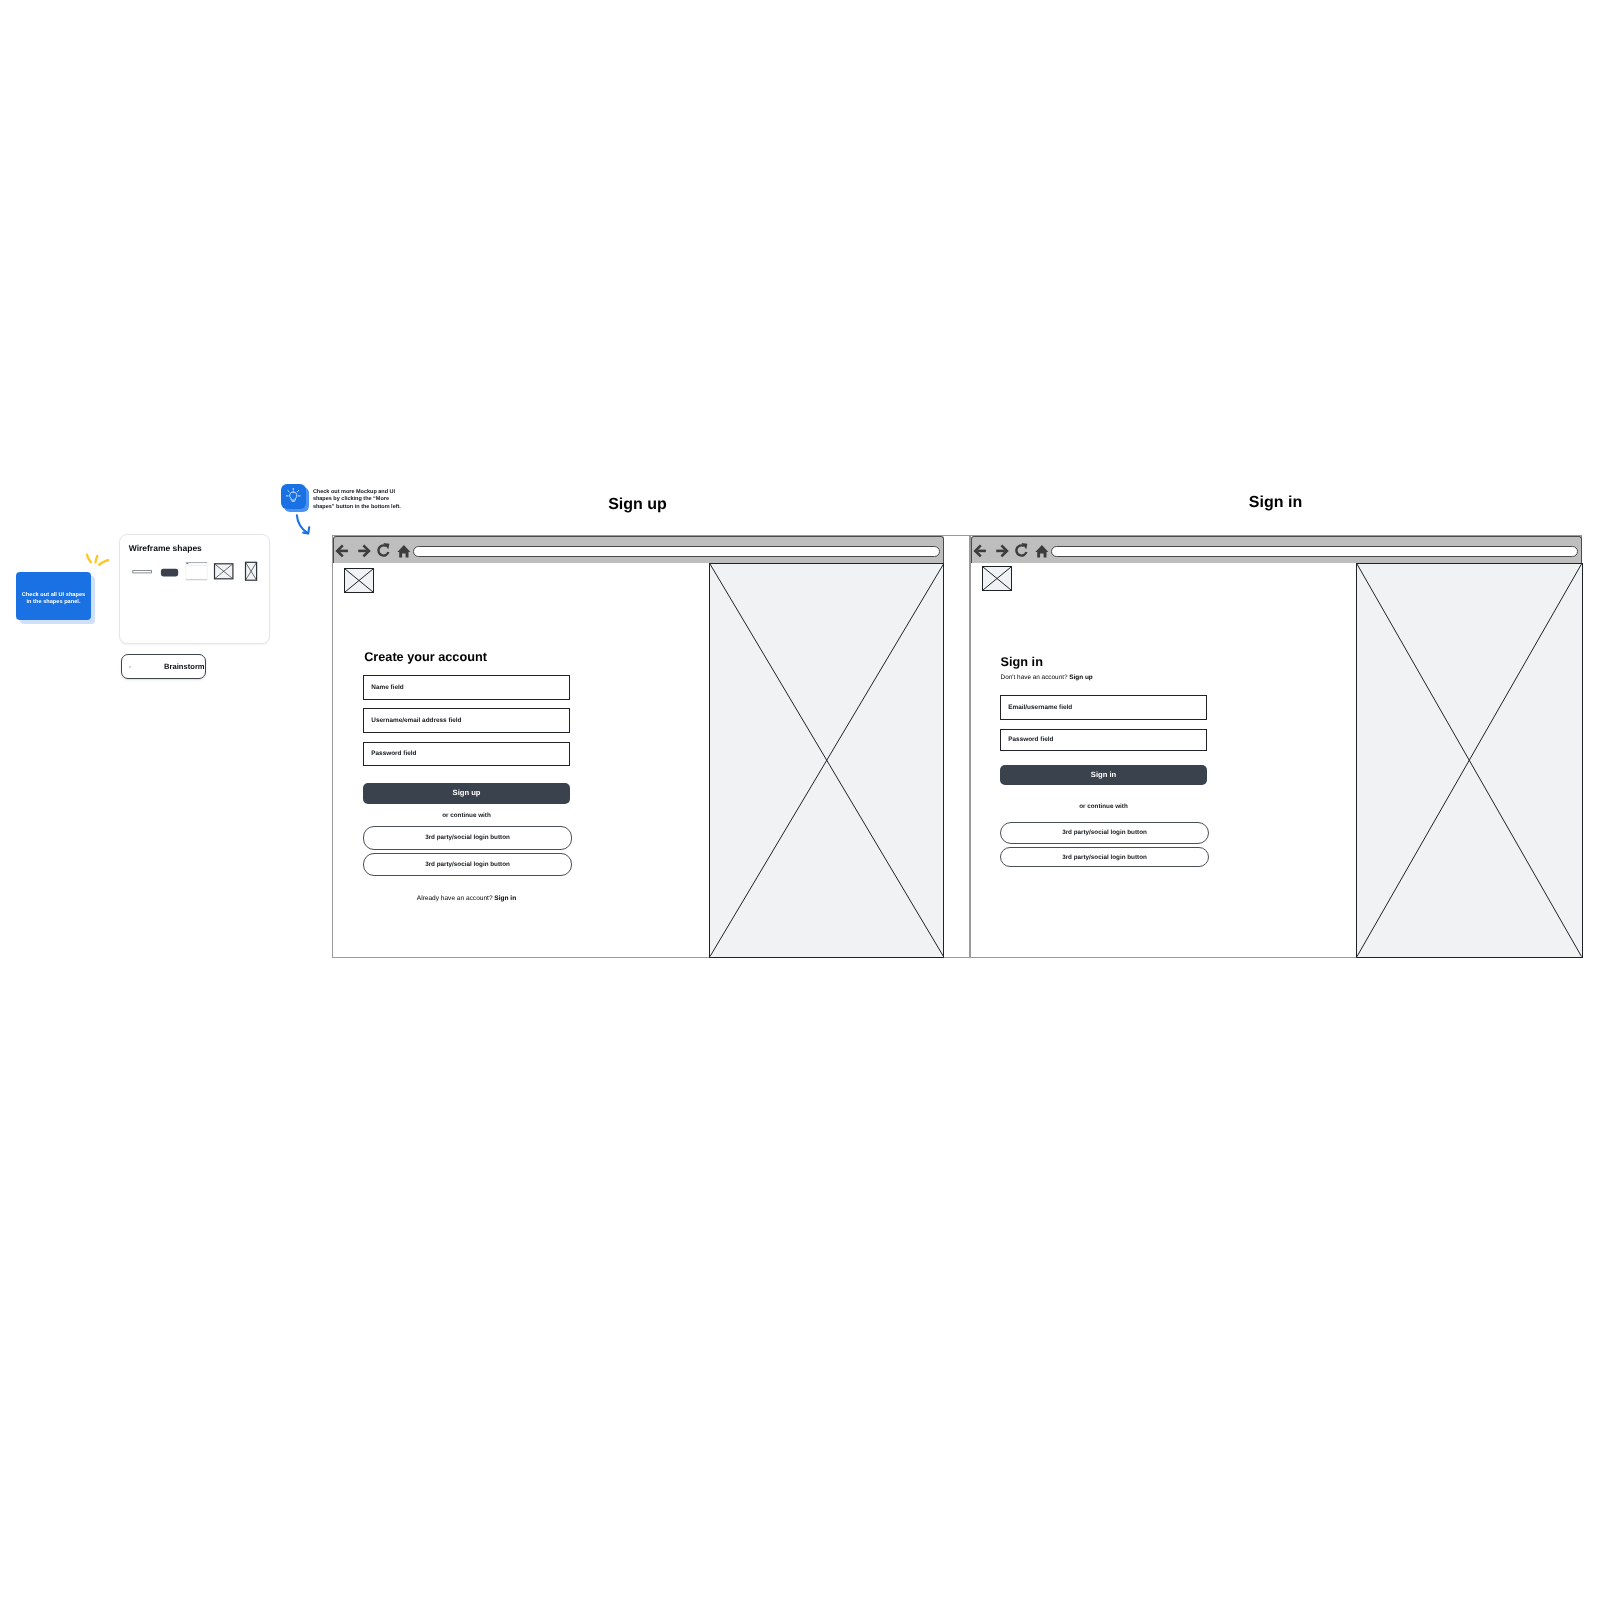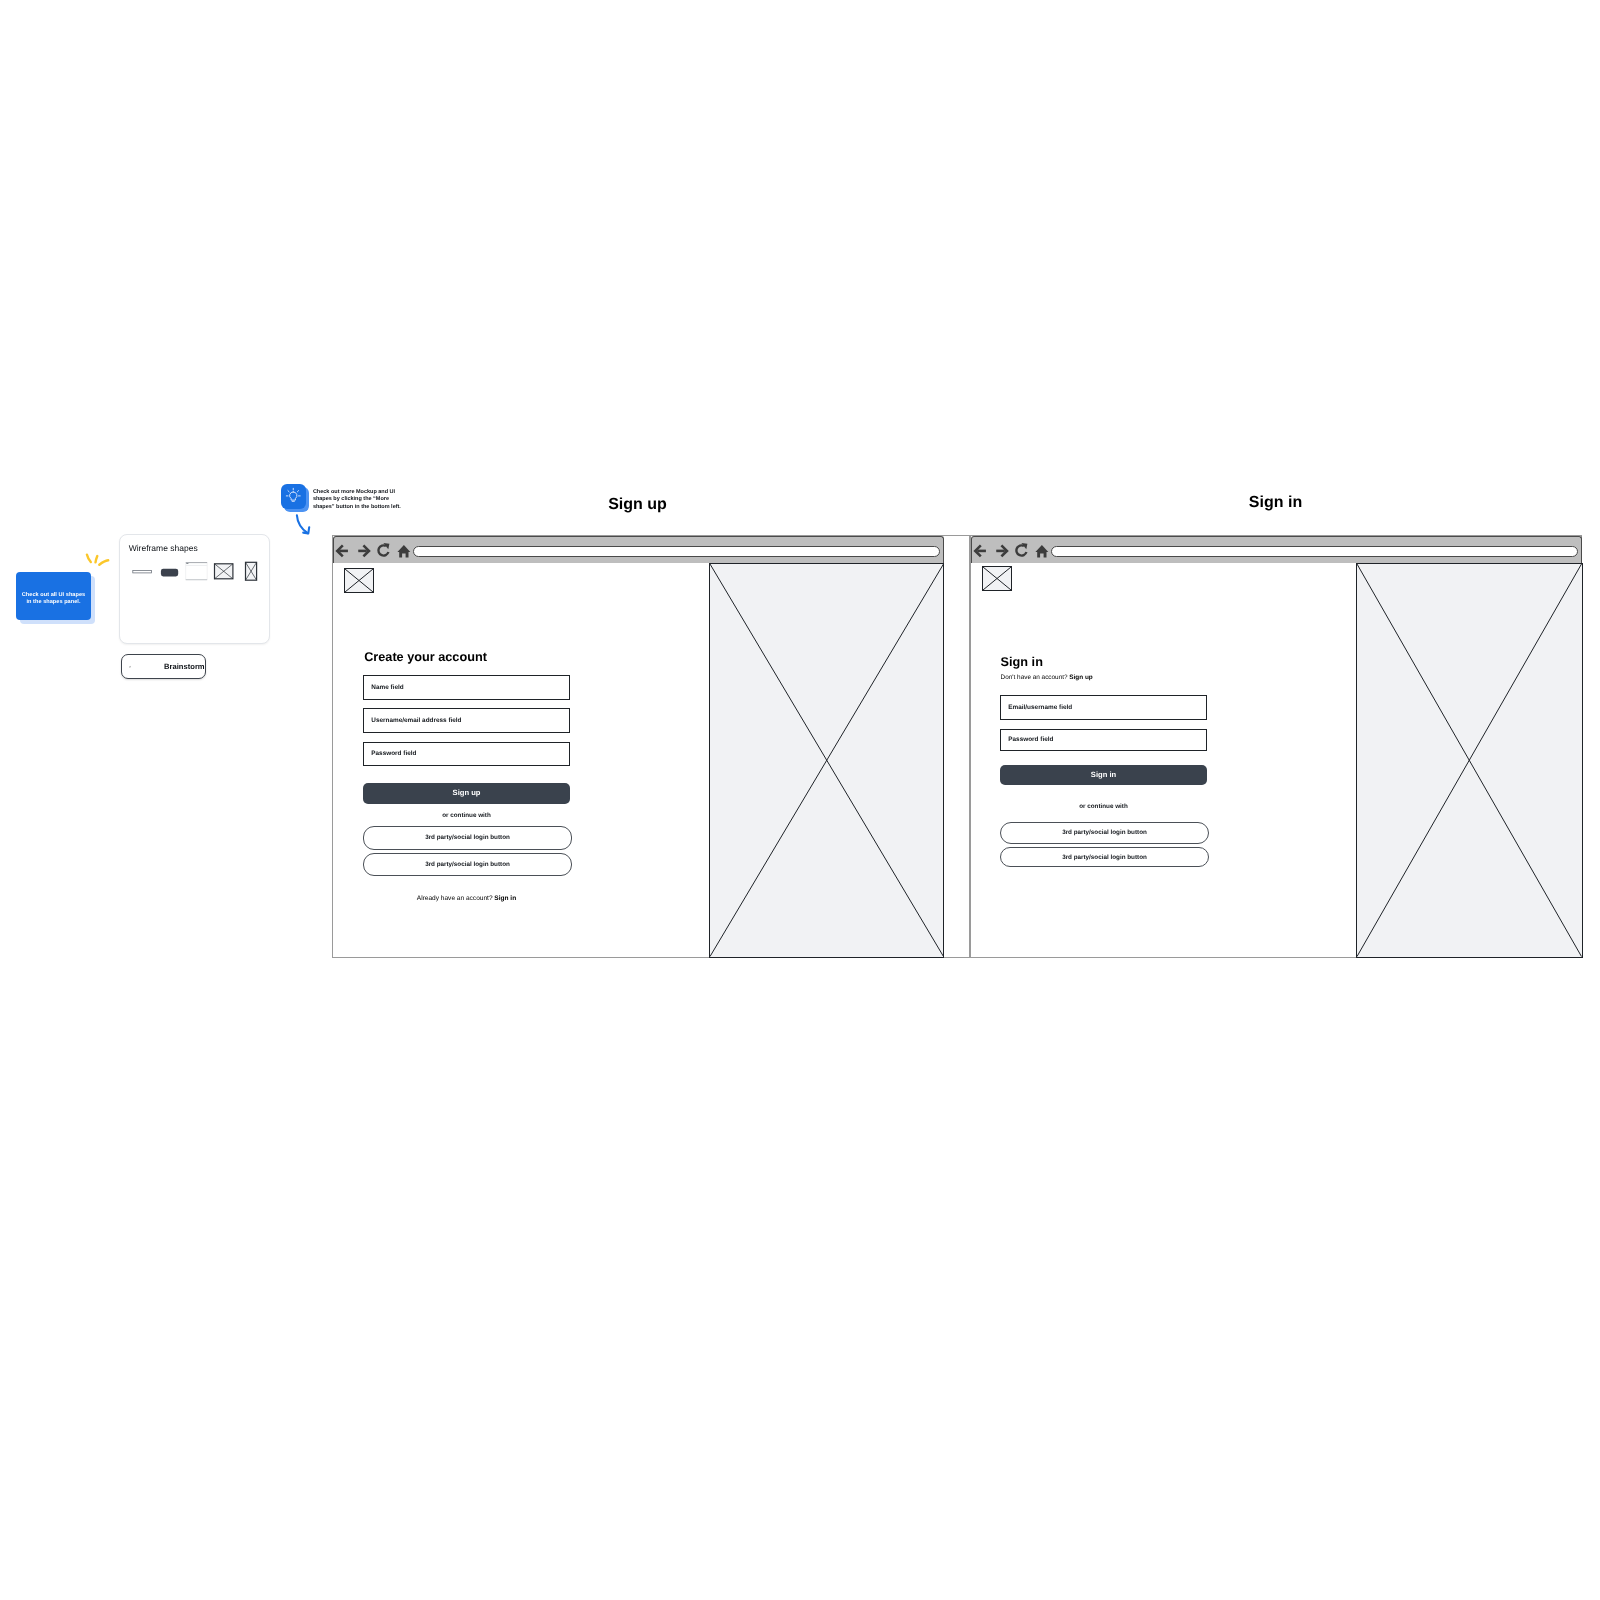--- a/index.html
+++ b/index.html
@@ -12,21 +12,21 @@
   #sticky-note .body{position:absolute;left:0;top:0;width:75px;height:48px;background:#1971e3;border-radius:4px;
      display:flex;align-items:center;justify-content:center;}
   #sticky-note .txt{color:#fff;font-size:5.55px;line-height:6.9px;position:relative;top:2.5px;text-align:center;font-weight:700;letter-spacing:.05px;}
 
   
   #sticky-sparkle{left:82px;top:550px;width:32px;height:22px;}
 
   
   #shapes-panel{left:118.9px;top:534px;width:150.7px;height:109.6px;box-sizing:border-box;background:#fff;border:1px solid #e3e6ea;border-radius:8px;
      box-shadow:0 1px 2px rgba(0,0,0,.06);}
-  #shapes-panel .title{position:absolute;left:8.8px;top:8px;font-size:8.5px;line-height:10px;font-weight:400;color:#0d1116;letter-spacing:0;}
+  #shapes-panel .title{position:absolute;left:8.8px;top:8px;font-size:8.5px;line-height:10px;font-weight:700;color:#0d1116;letter-spacing:0;}
   #shapes-row{position:absolute;left:0px;top:0px;width:152px;height:50px;}
 
   
   #brainstorm-btn{left:121.3px;top:654px;width:84.3px;height:25px;background:#fff;border:1px solid #3e444c;border-radius:7px;
      box-sizing:border-box;display:flex;align-items:center;box-shadow:0 1px 2px rgba(0,0,0,.14);gap:28px;}
   #brainstorm-btn .lbl{font-size:7.6px;font-weight:700;color:#0d1116;margin-left:4.6px;letter-spacing:0;}
 
   
   #tip-icon{left:281px;top:484px;width:28px;height:28px;}
   #tip-icon .shadow{position:absolute;left:3px;top:3px;width:24.5px;height:24.5px;background:#4d93f2;border-radius:6px;}

